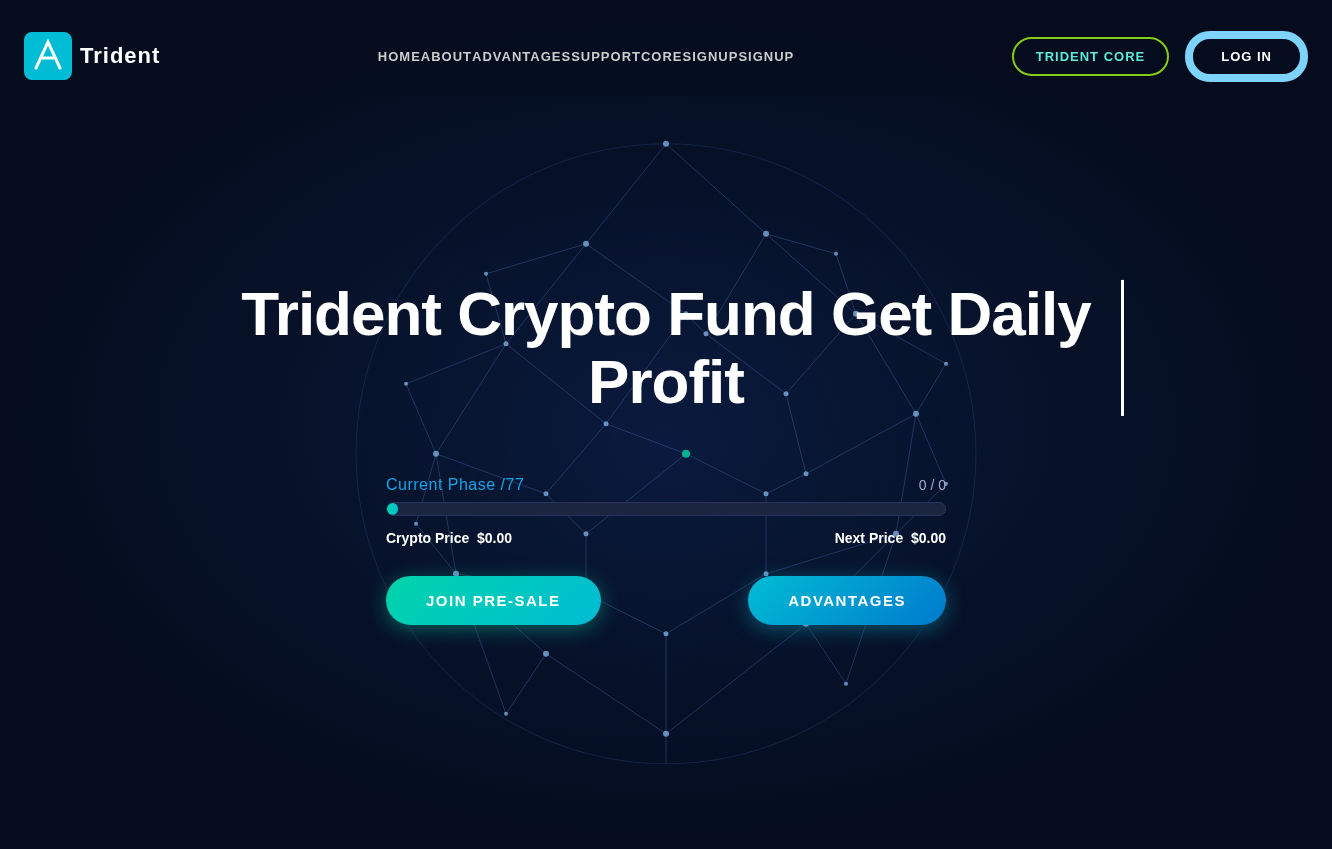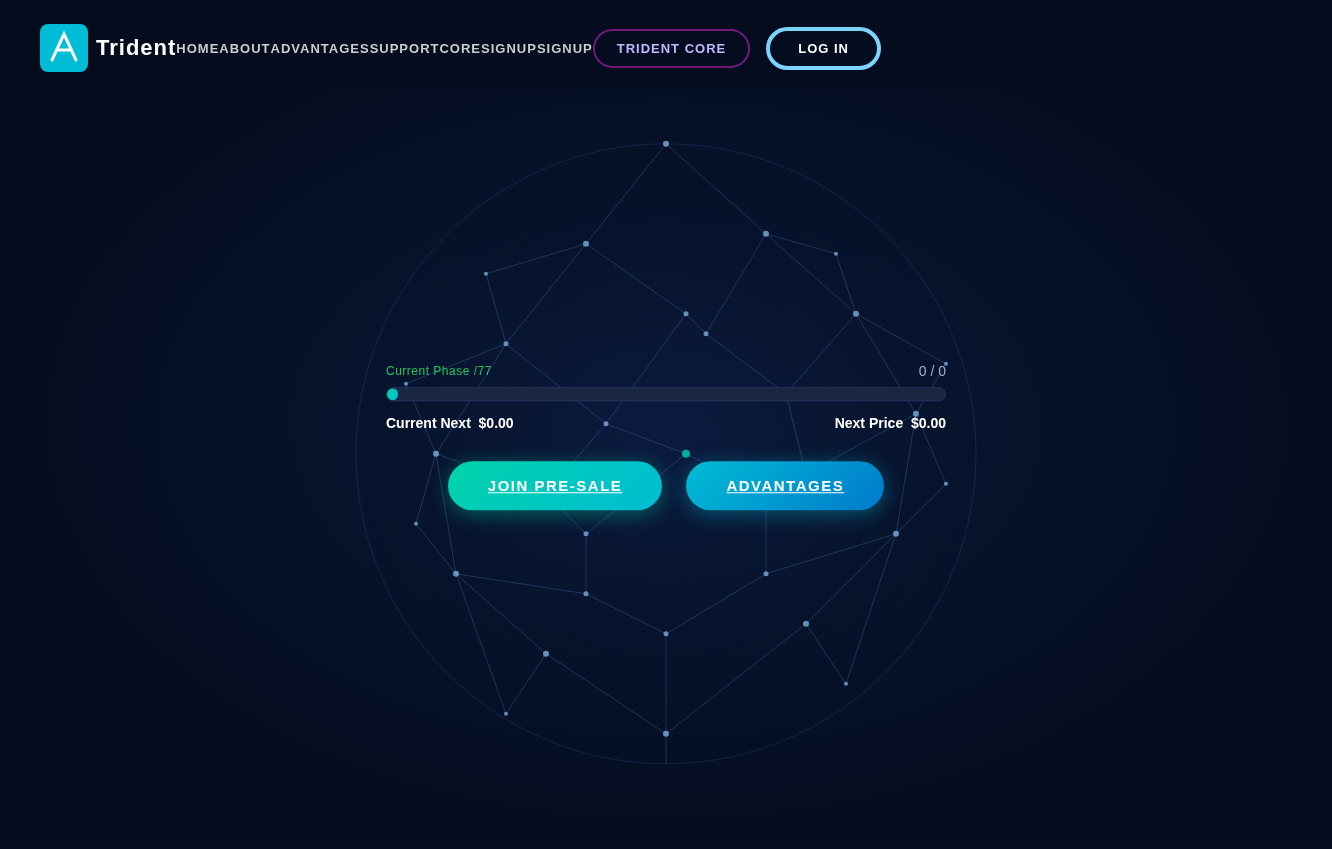--- a/index.html
+++ b/index.html
@@ -10,25 +10,26 @@
       color: #ffffff;
       width: 1332px;
       height: 849px;
       overflow: hidden;
       position: relative;
     }
 
     
     .navbar {
       position: absolute;
-      top: 8px; left: 0; right: 0;
+      top: 16px; left: 0; right: 0;
       height: 80px;
       display: flex;
       align-items: center;
-      padding: 0 40px;
+      justify-content: space-between;
+      padding: 0 24px;
       z-index: 100;
       background: rgba(5, 13, 31, 0.85);
     }
 
     .logo-area {
       display: flex;
       align-items: center;
       gap: 8px;
     }
 
@@ -58,33 +59,33 @@
       cursor: pointer;
     }
 
     .nav-buttons {
       display: flex;
       align-items: center;
       gap: 16px;
     }
 
     .btn-trident-core {
-      border: 2px solid #701a75;
+      border: 2px solid #84cc16;
       background: transparent;
-      color: #c4b5fd;
+      color: #5eead4;
       padding: 10px 22px;
       border-radius: 25px;
       font-size: 13px;
       font-weight: 700;
       letter-spacing: 1px;
       cursor: pointer;
     }
 
     .btn-login {
-      border: 4px solid #7dd3fc;
+      border: 8px solid #7dd3fc;
       background: transparent;
       color: #ffffff;
       padding: 10px 28px;
       border-radius: 25px;
       font-size: 13px;
       font-weight: 700;
       letter-spacing: 1px;
       cursor: pointer;
     }
 
@@ -150,22 +151,22 @@
     }
 
     .presale-row {
       display: flex;
       justify-content: space-between;
       align-items: center;
       margin-bottom: 8px;
     }
 
     .presale-label {
-      font-size: 12px;
-      color: #22c55e;
+      font-size: 16px;
+      color: #0ea5e9;
       letter-spacing: 0.5px;
     }
 
     .presale-count {
       font-size: 14px;
       color: #aaaacc;
       margin-left: 38px;
     }
 
     .progress-bar-bg {
@@ -197,23 +198,22 @@
       color: #aaaacc;
     }
 
     .price-item span {
       color: #ffffff;
       font-weight: 600;
     }
 
     .hero-buttons {
       display: flex;
-      justify-content: center;
+      justify-content: space-between;
       gap: 24px;
-      text-decoration: underline;
     }
 
     .btn-join {
       background: linear-gradient(135deg, #00d4aa 0%, #00bcd4 100%);
       color: #ffffff;
       border: none;
       padding: 16px 40px;
       border-radius: 30px;
       font-size: 15px;
       font-weight: 700;
@@ -365,34 +365,35 @@
     <a class="nav-link">SIGNUP</a>
   </div>
 
   <div class="nav-buttons">
     <button class="btn-trident-core">TRIDENT CORE</button>
     <button class="btn-login">LOG IN</button>
   </div>
 </nav>
 
 <div class="hero-content">
+  <h1 class="hero-title">Trident Crypto Fund Get Daily Profit</h1>
 
   <div class="presale-info">
     <div class="presale-row">
       <span class="presale-label">Current Phase /77</span>
       <span class="presale-count">0 / 0</span>
     </div>
 
     <div class="progress-bar-bg">
       <div class="progress-bar-fill" style="width: 2%;"></div>
     </div>
 
     <div class="price-row">
       <div class="price-item">
-        <span>Current Next</span>&nbsp;&nbsp;<span>$0.00</span>
+        <span>Crypto Price</span>&nbsp;&nbsp;<span>$0.00</span>
       </div>
       <div class="price-item">
         <span>Next Price</span>&nbsp;&nbsp;<span>$0.00</span>
       </div>
     </div>
 
     <div class="hero-buttons">
       <button class="btn-join">JOIN PRE-SALE</button>
       <button class="btn-whitepaper">ADVANTAGES</button>
     </div>

